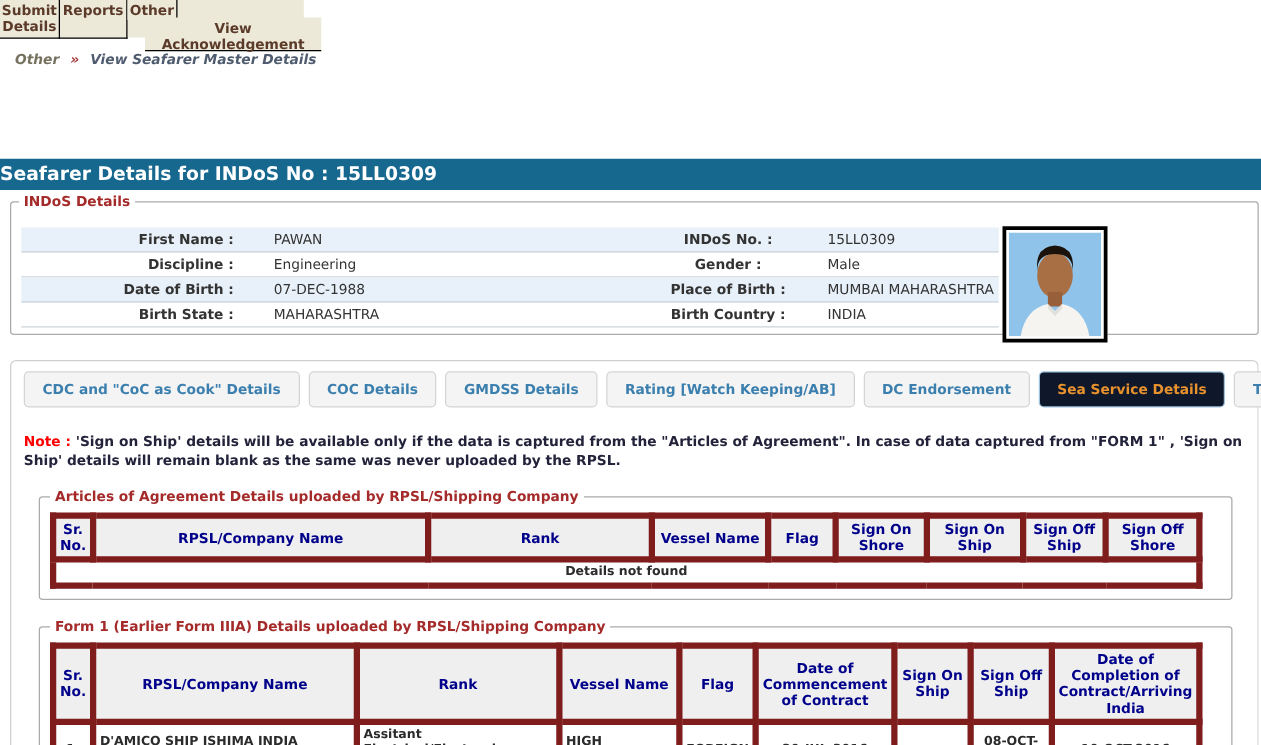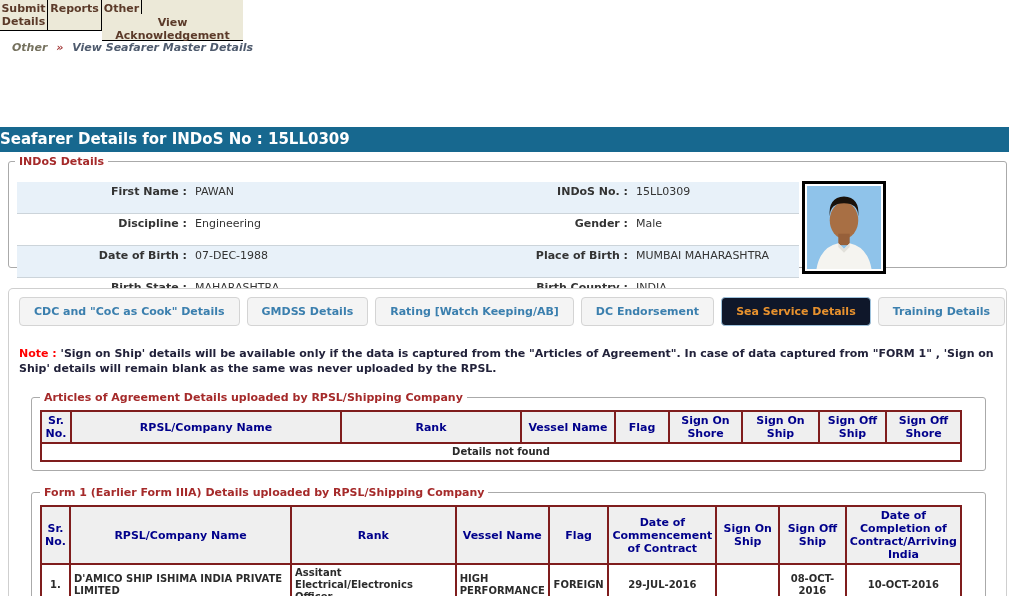--- a/index.html
+++ b/index.html
@@ -6,44 +6,44 @@
   html,body { width: 1009px; height: 596px; background: #ffffff; overflow: hidden;
     font-family: "DejaVu Sans", "Liberation Sans", sans-serif; font-size: 11px; color: #333; }
 
   
   .menubar { position: absolute; top: 0; left: 0; width: 243px; height: 30px; background: #ece9d8; }
   .menu-item { position: absolute; background: #ece9d8; color: #5b3a29; font-weight: bold;
     font-size: 11px; text-align: center; line-height: 13px; padding-top: 2px; cursor: default; }
   .mi-submit { left: 0; top: 0; width: 48px; height: 31px; border-right: 1px solid #000; border-bottom: 1px solid #000; }
   .mi-reports { left: 48px; top: 0; width: 54px; height: 31px; border-right: 1px solid #000; border-bottom: 1px solid #000; }
   .mi-other { left: 102px; top: 0; width: 40px; height: 16px; border-right: 1px solid #000; }
-  .mi-viewack { left: 102px; top: 14px; width: 141px; height: 27px; border-bottom: 1px solid #000; line-height: 13px; }
+  .mi-viewack { left: 116px; top: 14px; width: 141px; height: 27px; border-bottom: 1px solid #000; line-height: 13px; }
 
   
   .breadcrumb { position: absolute; top: 41px; left: 12px; font-weight: bold; font-size: 11px; font-style: italic; }
   .bc-section { color: #75715e; }
   .bc-sep { color: #a03333; margin: 0 5px; }
   .bc-page { color: #4f5b6e; }
 
   
   .titlebar { position: absolute; top: 127px; left: 0; width: 1009px; height: 25px;
     background: #17688f; color: #ffffff; font-weight: bold; font-size: 15px;
     line-height: 25px; }
 
   
   fieldset { border: 1px solid #aaaaaa; border-radius: 3px; }
   legend { color: #a52a2a; font-weight: bold; font-size: 11px; margin-left: 6px; padding: 0 4px; }
 
   .indos-fs { position: absolute; top: 155px; left: 8px; width: 999px; height: 113px; background: #fff; }
   .indos-rows { position: absolute; top: 14px; left: 8px; width: 782px; }
-  .detail-row { display: flex; height: 32px; line-height: 20px; border-bottom: 1px solid #ccd4da; }
+  .detail-row { display: flex; height: 20px; line-height: 20px; border-bottom: 1px solid #ccd4da; gap: 24px; }
   .detail-row.alt { background: #e8f1f9; }
   .dr-l1 { width: 170px; text-align: right; font-weight: bold; }
   .dr-v1 { width: 300px; padding-left: 8px; }
-  .dr-l2 { width: 95px; text-align: right; font-weight: bold; margin-left: 46px; }
+  .dr-l2 { width: 95px; text-align: center; font-weight: bold; }
   .dr-v2 { flex: 1; padding-left: 8px; }
 
   .photo-frame { position: absolute; top: 13px; right: 120px; width: 84px; height: 93px;
     border: 3px solid #000; background: #fff; padding: 2px; }
   .photo-frame svg { display: block; width: 100%; height: 100%; }
 
   
   .tab-panel { position: absolute; top: 288px; left: 8px; width: 999px; height: 312px;
     border: 1px solid #cfcfcf; border-bottom: none; border-radius: 5px 5px 0 0; background: #fff; }
   .tabs { display: flex; gap: 7px; margin: 8px 0 0 10px; }
@@ -51,21 +51,21 @@
     color: #3b7fae; font-weight: bold; font-size: 11px; padding: 7px 14px; cursor: pointer; white-space: nowrap; }
   .tab.active { background: #0f172a; border-color: #9fc3dd; color: #e8922e; }
 
   .note { margin: 20px 10px 0 10px; font-weight: bold; font-size: 11px; color: #22223a; line-height: 15px; }
   .note-prefix { color: #ff0000; }
 
   .table-fs { margin: 15px 20px 0 22px; padding: 6px 8px 8px 8px; background: #fff; }
   .table-fs legend { margin-left: 0; }
 
   table.grid { border-collapse: collapse; border: 2px solid #404040; width: 922px; }
-  table.grid th, table.grid td { border: 2px solid #7f1d1d; padding: 2px 3px; margin-left: 32px; }
+  table.grid th, table.grid td { border: 5px solid #7f1d1d; padding: 2px 3px; margin-left: 32px; }
   table.grid th { background: #efefef; color: #00008b; font-weight: bold; font-size: 11px; text-align: center; line-height: 13px; }
   table.grid td { font-size: 10px; font-weight: bold; color: #2b2b2b; line-height: 12px; }
   .cell-c { text-align: center; }
   .not-found { color: #cc0000; font-weight: bold; text-align: center; font-size: 12px; height: 14px; }
 
   
   .t1-c0{width:30px} .t1-c1{width:270px} .t1-c2{width:180px} .t1-c3{width:94px} .t1-c4{width:54px}
   .t1-c5{width:73px} .t1-c6{width:77px} .t1-c7{width:67px} .t1-c8{width:75px}
   
   .t2-c0{width:29px} .t2-c1{width:253px} .t2-c2{width:175px} .t2-c3{width:90px} .t2-c4{width:60px}
@@ -125,20 +125,21 @@
       <rect x="33" y="50" width="12" height="12" fill="#97603a"></rect>
       <path d="M10 87 Q14 64 33 60 L39 66 L45 60 Q64 64 68 87 Z" fill="#f5f4f0"></path>
       <path d="M33 60 L39 66 L45 60 L45 64 L39 70 L33 64 Z" fill="#e2e0da"></path>
     </svg>
   </div>
 </fieldset>
 
 <div class="tab-panel">
   <div class="tabs">
     <div class="tab">CDC and "CoC as Cook" Details</div>
+    <div class="tab">COC Details</div>
     <div class="tab">GMDSS Details</div>
     <div class="tab">Rating [Watch Keeping/AB]</div>
     <div class="tab">DC Endorsement</div>
     <div class="tab active">Sea Service Details</div>
     <div class="tab">Training Details</div>
   </div>
 
   <div class="note">
     <span class="note-prefix">Note :</span>
     <span>'Sign on Ship' details will be available only if the data is captured from the "Articles of Agreement". In case of data captured from "FORM 1" , 'Sign on Ship' details will remain blank as the same was never uploaded by the RPSL.</span>

